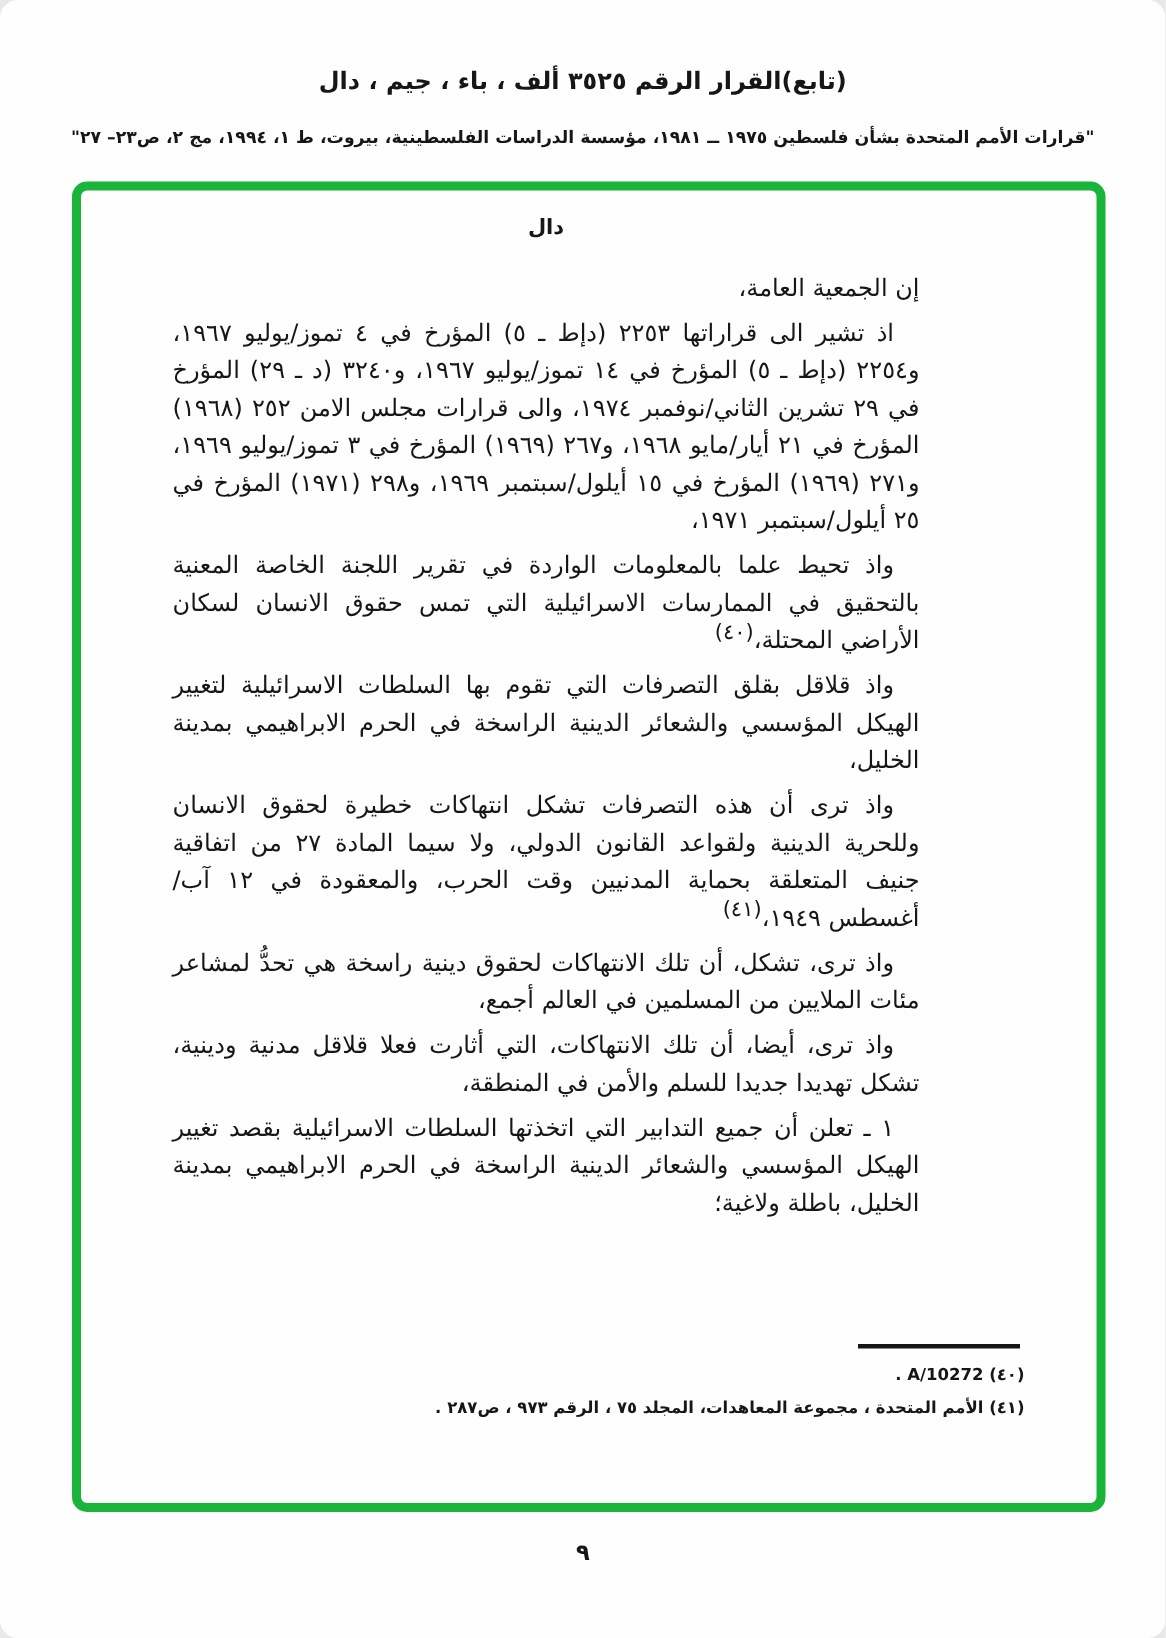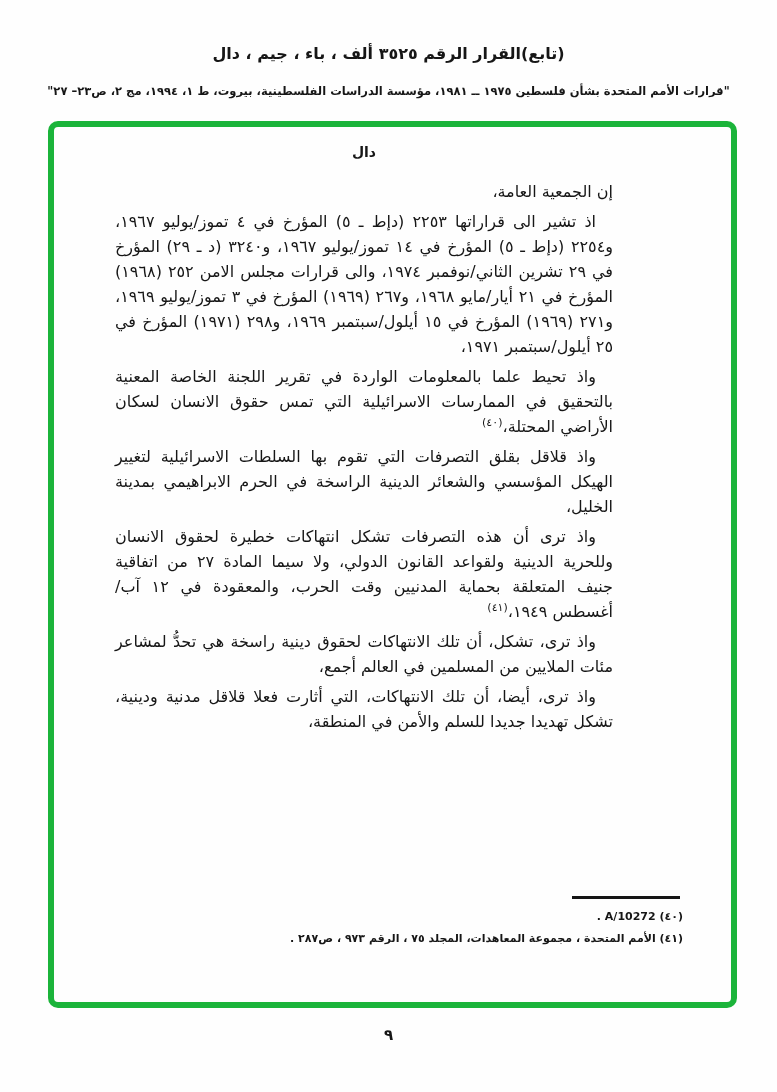--- a/index.html
+++ b/index.html
@@ -4,20 +4,21 @@
 <style>
   html,body{margin:0;padding:0;background:#e8e8e8;}
   .page{
     position:relative;
     width:777px;height:1092px;
     background:#fefefe;
     margin:0 auto;
     font-family:"DejaVu Sans",sans-serif;
     color:#161616;
     overflow:hidden;
+    border-radius:12px;
   }
   
   .hdr-title{
     position:absolute;top:44px;left:0;width:100%;
     direction:rtl;text-align:center;
     font-weight:bold;font-size:16px;letter-spacing:.2px;
   }
   .hdr-source{
     position:absolute;top:84px;left:0;width:100%;
     direction:rtl;text-align:center;
@@ -40,21 +41,21 @@
     text-align:justify;
   }
   .section-heading{
     text-align:center;font-weight:bold;font-size:14px;
     margin:0 0 14px 0;
   }
   .para{margin:0 0 5px 0;text-indent:17px;}
   .para.flush{text-indent:0;}
   .para .lead{font-weight:normal;}
   .para .num{font-weight:normal;}
-  .para sup{font-size:11px;line-height:0;vertical-align:super;}
+  .para sup{font-size:14px;line-height:0;vertical-align:super;}
   
   .footnotes{
     position:absolute;right:94px;top:896px;width:480px;
     direction:rtl;text-align:right;
     font-size:11px;font-weight:600;line-height:22px;
   }
   .fn-rule{
     width:108px;height:3px;background:#151515;
     margin:0 3px 7px 0; 
     display:inline-block;
@@ -87,20 +88,21 @@
     <p class="para"><span class="num"></span><span class="lead">واذ تحيط علما</span><span class="rest"> بالمعلومات الواردة في تقرير اللجنة الخاصة المعنية بالتحقيق في الممارسات الاسرائيلية التي تمس حقوق الانسان لسكان الأراضي المحتلة،</span><sup>(٤٠)</sup></p>
 
     <p class="para"><span class="num"></span><span class="lead">واذ قلاقل بقلق</span><span class="rest"> التصرفات التي تقوم بها السلطات الاسرائيلية لتغيير الهيكل المؤسسي والشعائر الدينية الراسخة في الحرم الابراهيمي بمدينة الخليل،</span><sup></sup></p>
 
     <p class="para"><span class="num"></span><span class="lead">واذ ترى</span><span class="rest"> أن هذه التصرفات تشكل انتهاكات خطيرة لحقوق الانسان وللحرية الدينية ولقواعد القانون الدولي، ولا سيما المادة ٢٧ من اتفاقية جنيف المتعلقة بحماية المدنيين وقت الحرب، والمعقودة في ١٢ آب/أغسطس ١٩٤٩،</span><sup>(٤١)</sup></p>
 
     <p class="para"><span class="num"></span><span class="lead">واذ ترى، تشكل،</span><span class="rest"> أن تلك الانتهاكات لحقوق دينية راسخة هي تحدُّ لمشاعر مئات الملايين من المسلمين في العالم أجمع،</span><sup></sup></p>
 
     <p class="para"><span class="num"></span><span class="lead">واذ ترى، أيضا،</span><span class="rest"> أن تلك الانتهاكات، التي أثارت فعلا قلاقل مدنية ودينية، تشكل تهديدا جديدا للسلم والأمن في المنطقة،</span><sup></sup></p>
 
+    <p class="para"><span class="num">١ ـ </span><span class="lead">تعلن</span><span class="rest"> أن جميع التدابير التي اتخذتها السلطات الاسرائيلية بقصد تغيير الهيكل المؤسسي والشعائر الدينية الراسخة في الحرم الابراهيمي بمدينة الخليل، باطلة ولاغية؛</span><sup></sup></p>
 
   </div>
 
   <div class="footnotes">
     <div class="fn-rule-wrap"><span class="fn-rule"></span></div>
     <div class="fn-line">(٤٠) A/10272 .</div>
     <div class="fn-line">(٤١) الأمم المتحدة ، مجموعة المعاهدات، المجلد ٧٥ ، الرقم ٩٧٣ ، ص٢٨٧ .</div>
   </div>
 
   <div class="page-number">٩</div>

